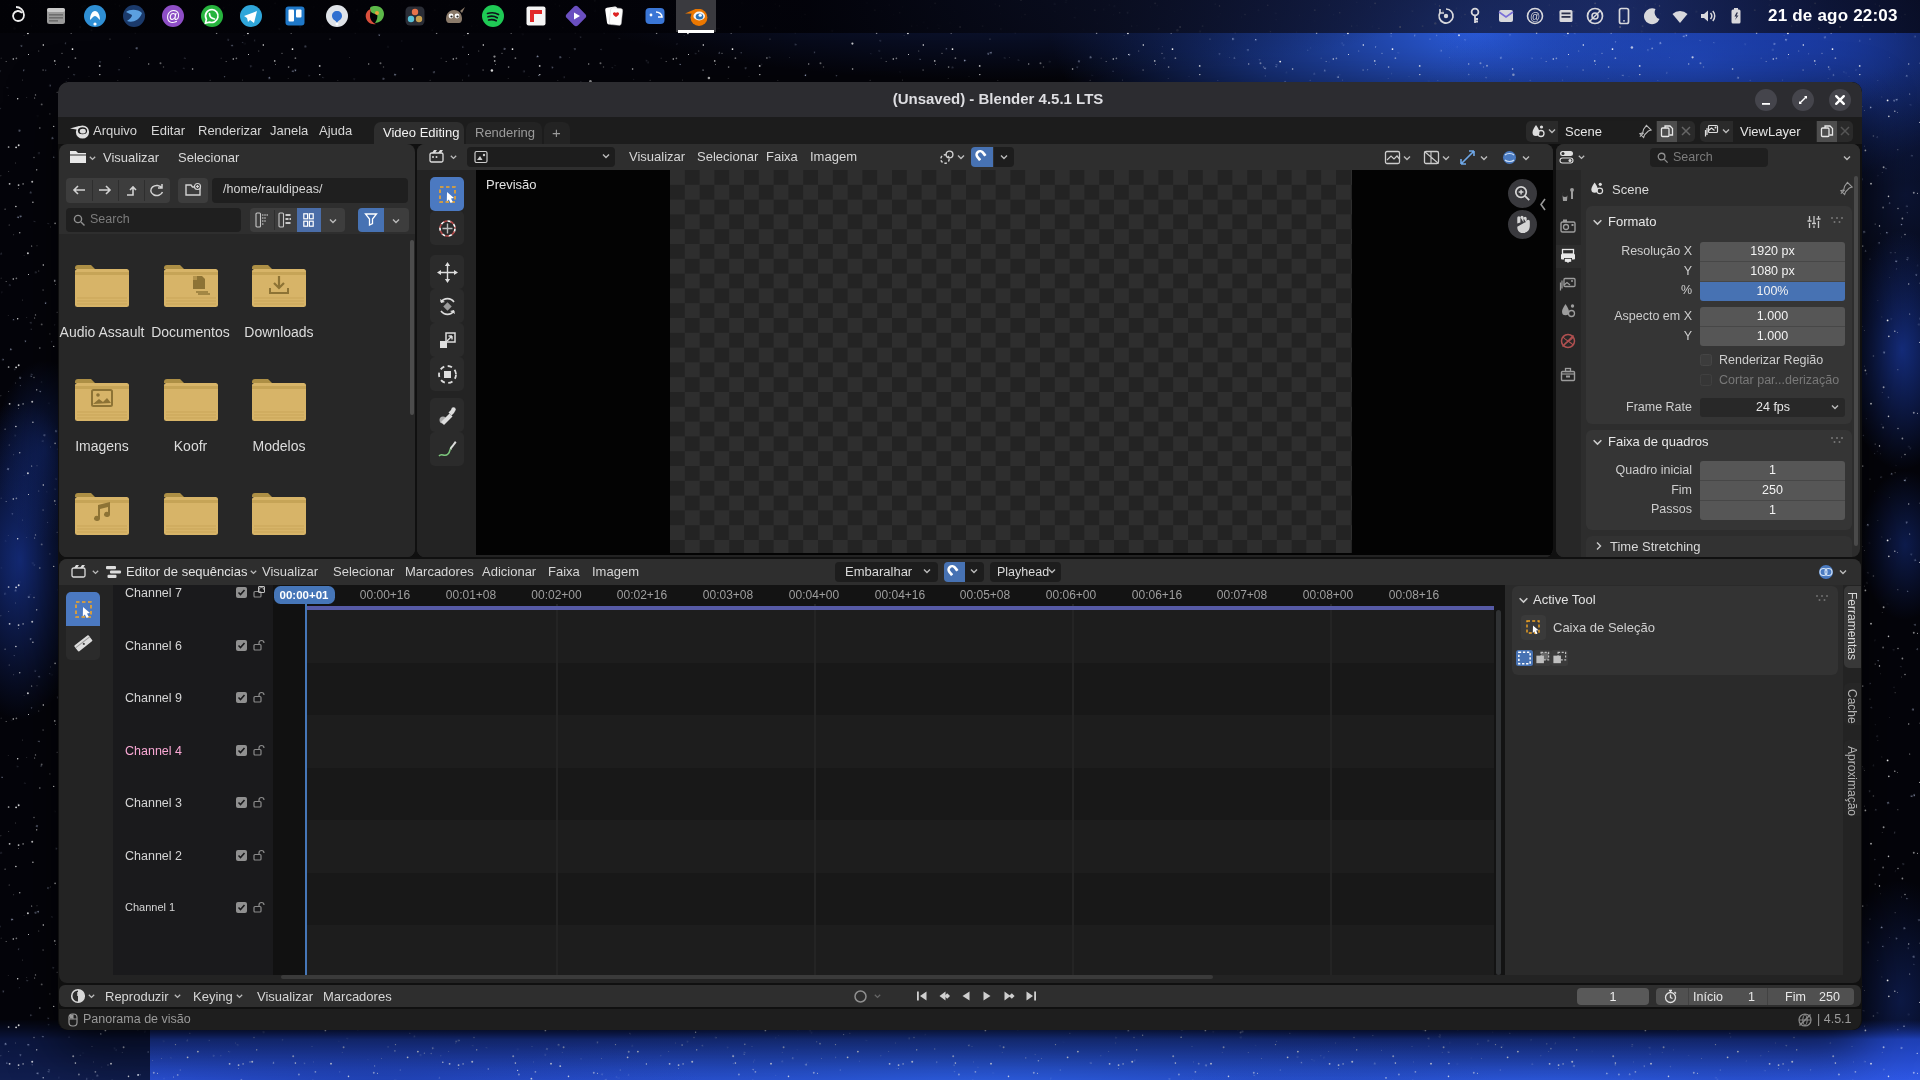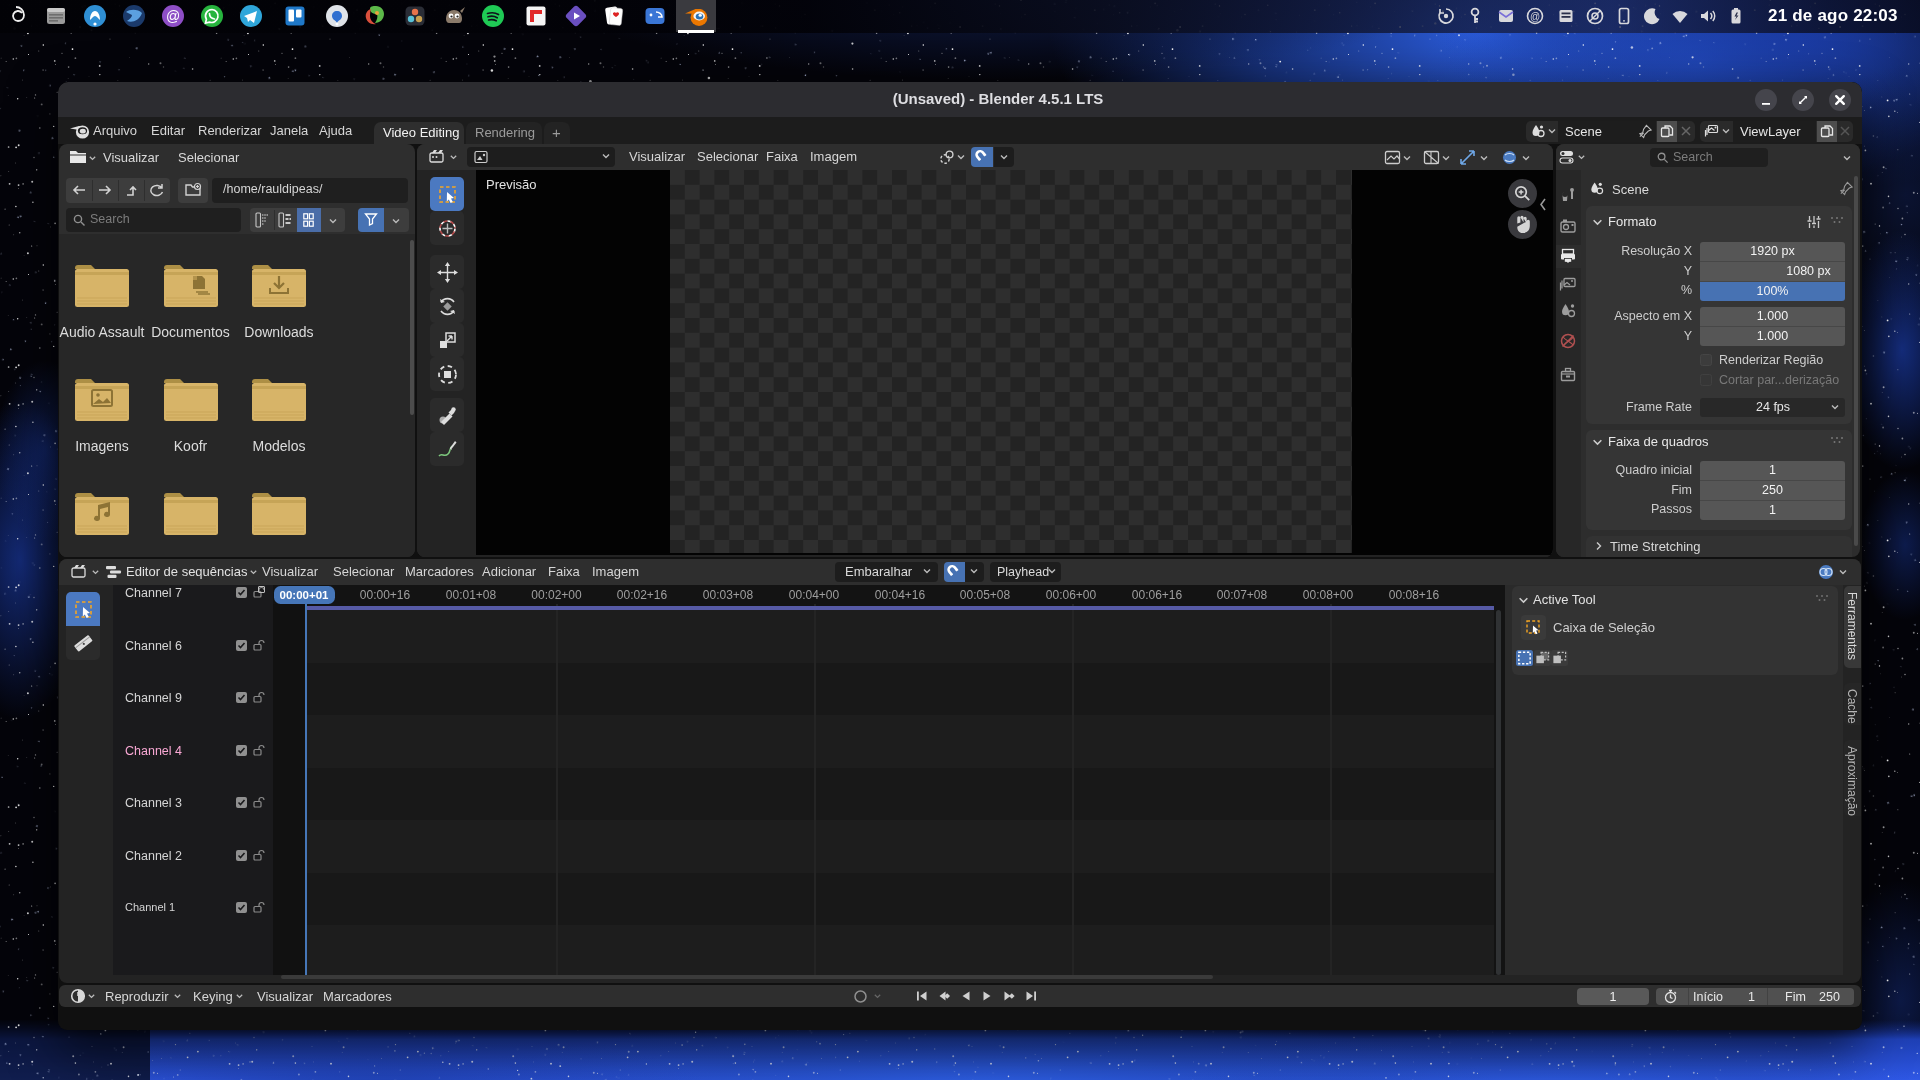--- a/index.html
+++ b/index.html
@@ -998,21 +998,21 @@
           <circle cx="4.5" cy="6" r="1"></circle>
           <circle cx="9.5" cy="6" r="1"></circle>
         </g>
       </svg>
       <div class="txt" style="left:0;top:100px;width:136px;text-align:right;font-size:12.5px;color:#cdcdcd;">Resolução X</div>
       <div class="abs" style="left:144px;top:97.5px;width:145px;height:19px;background:#565656;border-radius:3px 3px 0 0;"></div>
       <div class="txt" style="left:144px;top:99.5px;width:145px;text-align:center;font-size:12.5px;color:#f2f2f2;">1920 px</div>
       <div class="abs" style="left:144px;top:116.5px;width:145px;height:1px;background:#474747;"></div>
       <div class="txt" style="left:0;top:119.5px;width:136px;text-align:right;font-size:12.5px;color:#cdcdcd;">Y</div>
       <div class="abs" style="left:144px;top:117.5px;width:145px;height:19px;background:#565656;border-radius:0;"></div>
-      <div class="txt" style="left:144px;top:119.5px;width:145px;text-align:center;font-size:12.5px;color:#f2f2f2;margin-left:36px;">1080 px</div>
+      <div class="txt" style="left:144px;top:119.5px;width:145px;text-align:center;font-size:12.5px;color:#f2f2f2;">1080 px</div>
       <div class="abs" style="left:144px;top:136.5px;width:145px;height:1px;background:#474747;"></div>
       <div class="txt" style="left:0;top:139px;width:136px;text-align:right;font-size:12.5px;color:#cdcdcd;">%</div>
       <div class="abs" style="left:144px;top:137.5px;width:145px;height:19px;background:#4772b3;border-radius:0 0 3px 3px;"></div>
       <div class="txt" style="left:144px;top:139.5px;width:145px;text-align:center;font-size:12.5px;color:#f2f2f2;">100%</div>
       <div class="txt" style="left:0;top:165px;width:136px;text-align:right;font-size:12.5px;color:#cdcdcd;">Aspecto em X</div>
       <div class="abs" style="left:144px;top:162.5px;width:145px;height:19px;background:#565656;border-radius:3px 3px 0 0;"></div>
       <div class="txt" style="left:144px;top:164.5px;width:145px;text-align:center;font-size:12.5px;color:#f2f2f2;">1.000</div>
       <div class="abs" style="left:144px;top:181.5px;width:145px;height:1px;background:#474747;"></div>
       <div class="txt" style="left:0;top:184.5px;width:136px;text-align:right;font-size:12.5px;color:#cdcdcd;">Y</div>
       <div class="abs" style="left:144px;top:182.5px;width:145px;height:19px;background:#565656;border-radius:0 0 3px 3px;"></div>
@@ -1333,12 +1333,26 @@
       <div class="abs" style="left:1708px;top:2.5px;width:1px;height:17.5px;background:#424242;"></div>
       <svg class="abs" style="left:1604px;top:4px" width="15" height="15" viewBox="0 0 15 15">
         <circle cx="7.5" cy="8.5" r="5" fill="none" stroke="#e0e0e0" stroke-width="1.3"></circle>
         <path d="M7.5 5.5v3l2 1M6 1.5h3M7.5 1.5v2M11.5 3l1.5 1.5" stroke="#e0e0e0" stroke-width="1.3" fill="none"></path>
       </svg>
       <div class="txt" style="left:1634px;top:4.5px;font-size:12.5px;color:#e8e8e8;">Início</div>
       <div class="txt" style="left:1689px;top:4.5px;font-size:12.5px;color:#e8e8e8;">1</div>
       <div class="txt" style="left:1726px;top:4.5px;font-size:12.5px;color:#e8e8e8;">Fim</div>
       <div class="txt" style="left:1760px;top:4.5px;font-size:12.5px;color:#e8e8e8;">250</div>
     </div>
+    <div class="ed" style="left:1px;top:927px;width:1802px;height:21px;background:#1e1e1e;border-radius:0 0 9px 9px;">
+      <svg class="abs" style="left:8px;top:4px" width="12" height="14" viewBox="0 0 12 14">
+        <rect x="2" y="1" width="8" height="12" rx="3.5" fill="none" stroke="#999" stroke-width="1.2"></rect>
+        <path d="M6 1v5M2 6h8" stroke="#999" stroke-width="1"></path>
+        <rect x="3" y="2" width="3" height="3.5" fill="#999"></rect>
+      </svg>
+      <div class="txt" style="left:24px;top:3px;font-size:12.5px;color:#9a9a9a;">Panorama de visão</div>
+      <svg class="abs" style="left:1738px;top:3px" width="16" height="16" viewBox="0 0 16 16">
+        <circle cx="8" cy="8" r="6" fill="none" stroke="#8a8a8a" stroke-width="1.2"></circle>
+        <path d="M2 8h12M8 2a9 9 0 0 1 0 12M8 2a9 9 0 0 0 0 12" stroke="#8a8a8a" stroke-width="1" fill="none"></path>
+        <path d="M2.5 13.5l11-11" stroke="#8a8a8a" stroke-width="1.4"></path>
+      </svg>
+      <div class="txt" style="left:1758px;top:3px;font-size:12.5px;color:#9a9a9a;">| 4.5.1</div>
+    </div>
   </div>
 </body></html>

